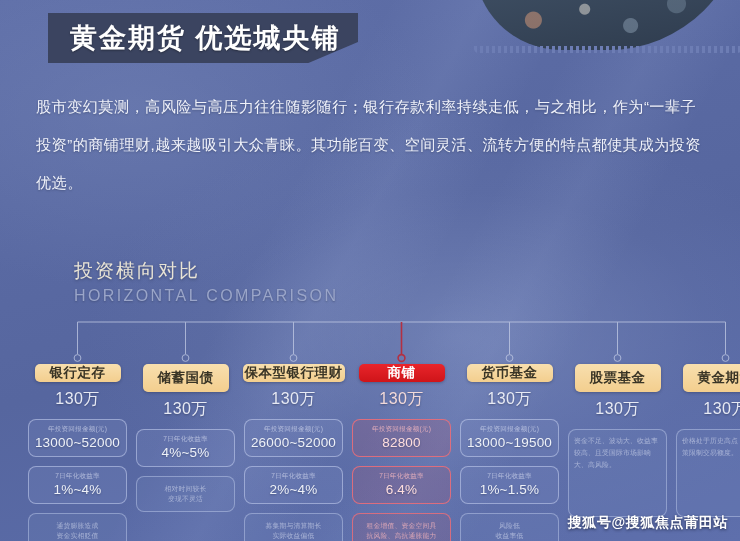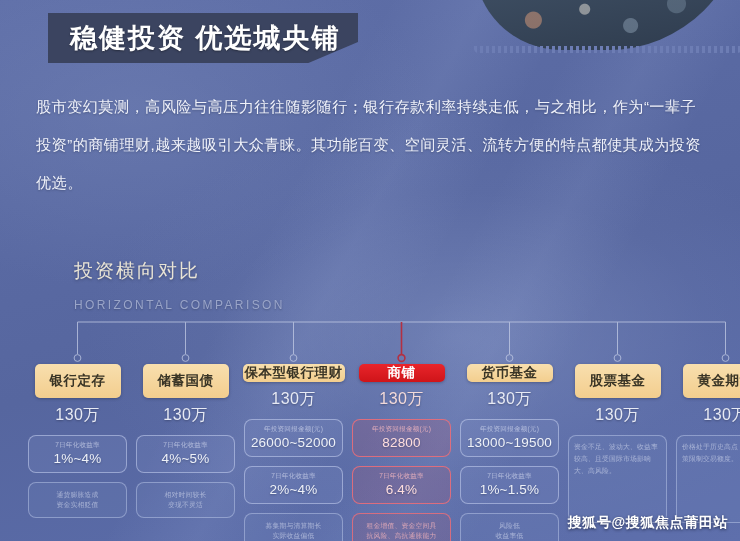--- a/index.html
+++ b/index.html
@@ -63,39 +63,39 @@
     text-shadow:0 1px 2px rgba(30,36,60,.35);
   }
 
   
   .sect{position:absolute;left:74px;top:258px;z-index:5;}
   .sect-cn{
     color:#e9e4d6;font-size:19px;font-weight:normal;letter-spacing:2px;
     text-shadow:0 1px 3px rgba(35,42,68,.5);
   }
   .sect-en{
-    color:#9aa5c9;font-size:12px;letter-spacing:2.4px;margin-top:14px;
+    color:#9aa5c9;font-size:16px;letter-spacing:2.4px;margin-top:3px;
     text-shadow:0 1px 2px rgba(35,42,68,.35);
   }
 
   
   .rail{position:absolute;left:0;top:318px;width:740px;height:48px;z-index:4;}
 
   
   .cols{
     position:absolute;left:0;top:364px;width:740px;height:170px;z-index:5;
     display:flex;justify-content:flex-start;
   }
   .col{
     width:99px;margin-left:9px;display:flex;flex-direction:column;align-items:center;
   }
   .col:first-child{margin-left:28px;}
 
   .chip{
-    min-width:86px;max-width:102px;height:34px;border-radius:5px;
+    min-width:86px;max-width:102px;height:28px;border-radius:5px;
     background:linear-gradient(180deg,#f8dfae 0%,#f3ce8e 100%);
     color:#3a3526;font-size:13.5px;font-weight:bold;letter-spacing:.5px;
     display:flex;align-items:center;justify-content:center;white-space:nowrap;
     box-shadow:0 1px 3px rgba(30,36,60,.35);padding:0 7px;box-sizing:border-box;
   }
   .col.hl .chip{
     background:linear-gradient(180deg,#e8252b 0%,#cf1419 100%);
     color:#ffffff;
   }
   .amount{
@@ -147,21 +147,21 @@
   }
 </style>
 </head>
 <body>
 
 <div id="page">
 
   <div class="photo-frag"></div>
 
   <div class="banner">
-    <div class="banner-title">稳健投资 优选城央铺</div>
+    <div class="banner-title">黄金期货 优选城央铺</div>
   </div>
 
   <div class="intro">股市变幻莫测，高风险与高压力往往随影随行；银行存款利率持续走低，与之相比，作为“一辈子投资”的商铺理财,越来越吸引大众青睐。其功能百变、空间灵活、流转方便的特点都使其成为投资优选。</div>
 
   <div class="sect">
     <div class="sect-cn">投资横向对比</div>
     <div class="sect-en">HORIZONTAL COMPARISON</div>
   </div>
 
   <svg class="rail" viewBox="0 0 740 48" preserveAspectRatio="none" aria-hidden="true">
@@ -182,20 +182,24 @@
         <path d="M 725.5 4 V 36"></path>
         <circle cx="725.5" cy="40" r="3.4" fill="none"></circle>
       </g>
   </svg>
 
   <div class="cols" id="cols">
       <div class="col">
         <div class="chip">银行定存</div>
         <div class="amount">130万</div>
         <div class="box">
+          <div class="box-lab">年投资回报金额(元)</div>
+          <div class="box-val">13000~52000</div>
+        </div>
+        <div class="box">
           <div class="box-lab">7日年化收益率</div>
           <div class="box-val">1%~4%</div>
         </div>
         <div class="note">
           <div class="note-txt" style="white-space: pre-line;">通货膨胀造成
 资金实相贬值</div>
         </div>
       </div>
       <div class="col">
         <div class="chip">储蓄国债</div>

